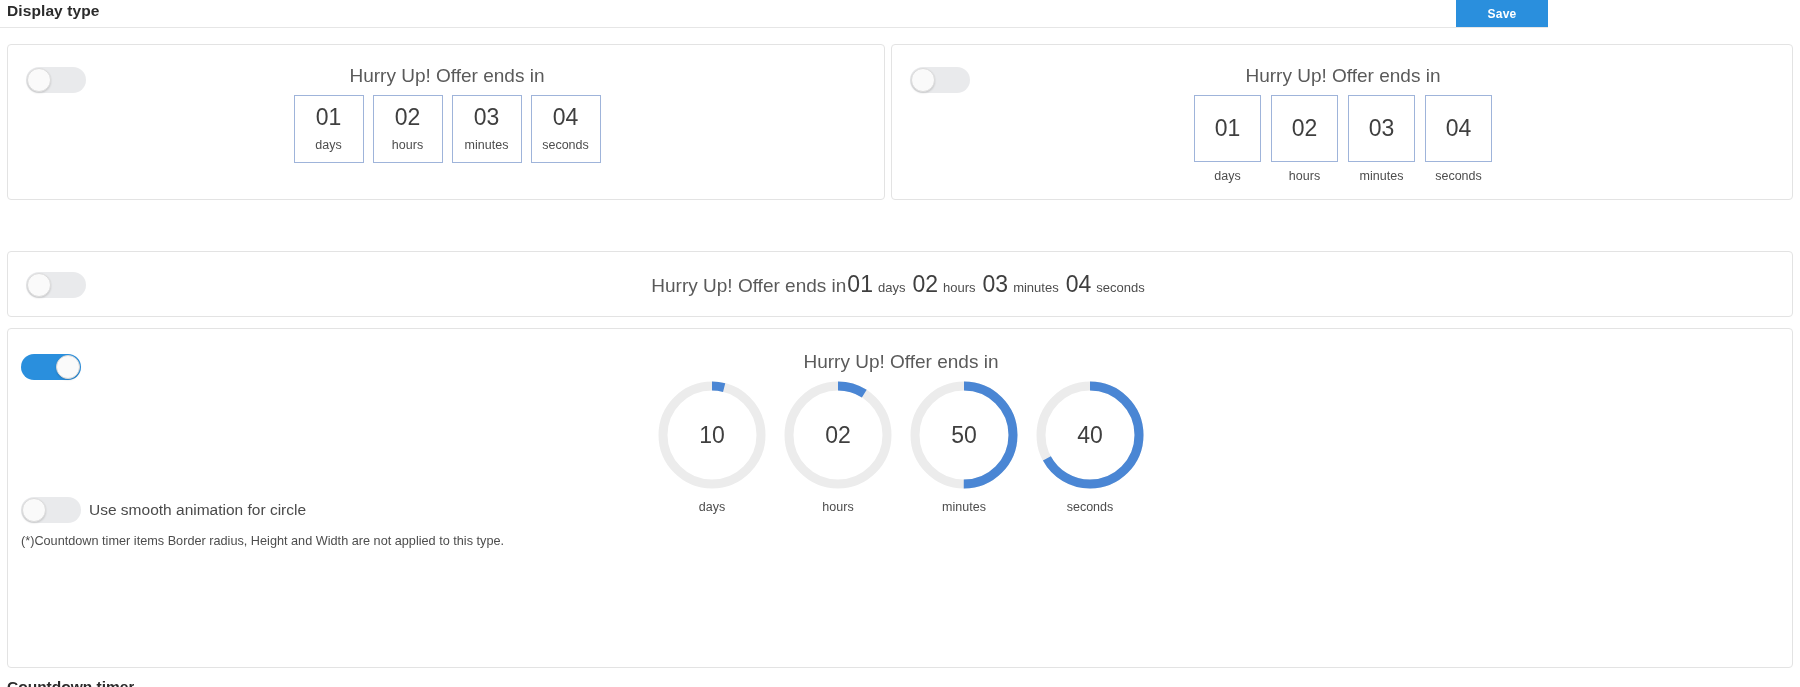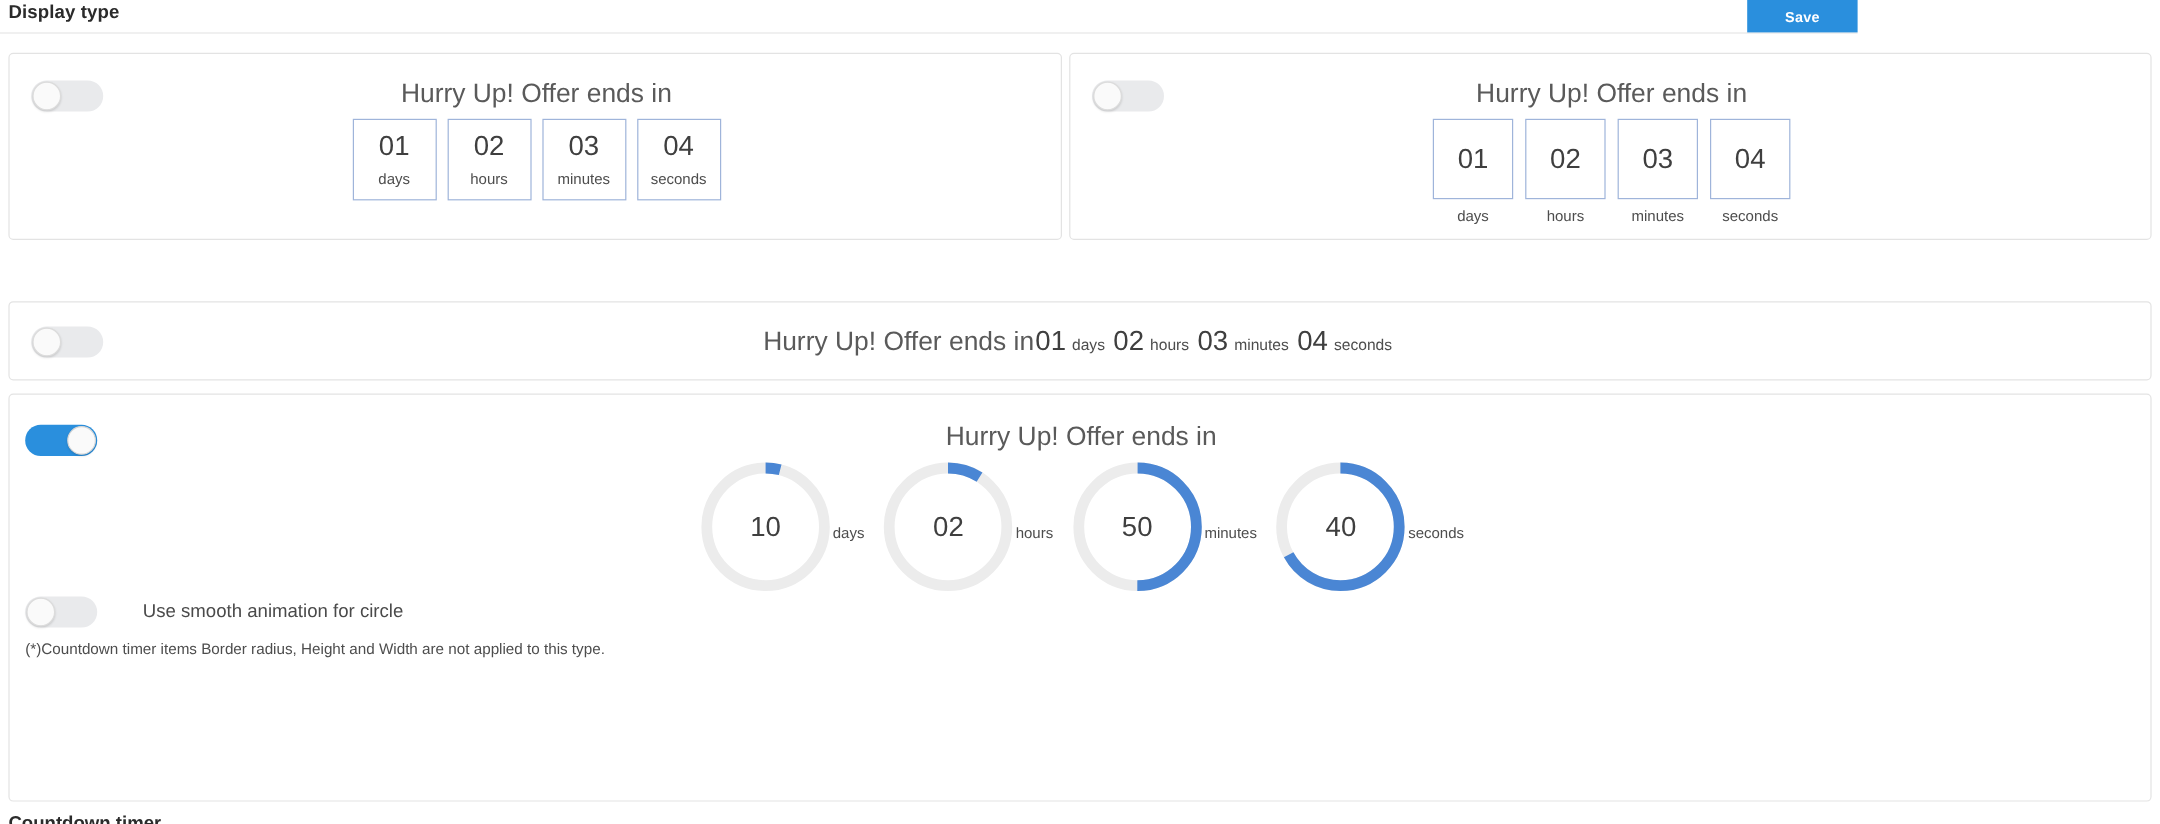--- a/index.html
+++ b/index.html
@@ -58,21 +58,21 @@
   .toggle.on { background: #2a8fdd; }
   .toggle.on .knob { left: auto; right: 1px; border-color: #d6d6d6; }
 
   .toggle-p1 { position: absolute; left: 18px; top: 22px; }
   .toggle-p2 { position: absolute; left: 18px; top: 22px; }
   .toggle-p3 { position: absolute; left: 18px; top: 20px; }
   .toggle-p4 { position: absolute; left: 13px; top: 25px; }
 
   
   .headline {
-    font-size: 22px; color: #5a5a5a;
+    font-size: 19px; color: #5a5a5a;
     font-family: "Liberation Sans", sans-serif;
     white-space: nowrap;
   }
 
   
   .style1-wrap {
     position: absolute; left: 0; top: 20px; width: 878px;
     display: flex; flex-direction: column; align-items: center;
   }
   .style1-row { display: flex; align-items: flex-start; gap: 9px; margin-top: 8px; }
@@ -111,33 +111,33 @@
   .style3-inline .num { font-size: 23px; color: #3f3f3f; margin-left: 1px; }
   .style3-inline .lbl { font-size: 13px; color: #4d4d4d; margin-left: 5px; margin-right: 6px; }
 
   
   .style4-wrap {
     position: absolute; left: 0; top: 0; width: 1786px;
     display: flex; flex-direction: column; align-items: center;
     padding-top: 22px;
   }
   .circ-row { display: flex; align-items: flex-start; gap: 14px; margin-top: 6px; }
-  .circ-cell { display: flex; flex-direction: row; align-items: center; }
+  .circ-cell { display: flex; flex-direction: column; align-items: center; }
   .ring { position: relative; width: 112px; height: 112px; }
   .ring svg { display: block; transform: rotate(-90deg); }
   .ring .rnum {
     position: absolute; left: 0; top: 0; width: 112px; height: 112px;
     display: flex; align-items: center; justify-content: center;
     font-size: 23px; color: #3f3f3f;
   }
   .circ-cell .lbl { font-size: 12.5px; color: #4d4d4d; margin-top: 10px; line-height: 1; }
 
   .smooth-row {
     position: absolute; left: 13px; top: 168px;
-    display: flex; align-items: center; gap: 38px;
+    display: flex; align-items: center; gap: 8px;
   }
   .smooth-row .smooth-label { font-size: 15.5px; color: #4a4a4a; }
   .footnote {
     position: absolute; left: 13px; top: 205px;
     font-size: 12.7px; color: #4d4d4d;
   }
 
   .bottom-heading {
     position: absolute; left: 7px; top: 678px;
     font-size: 15.5px; font-weight: bold; color: #2b2b2b;

